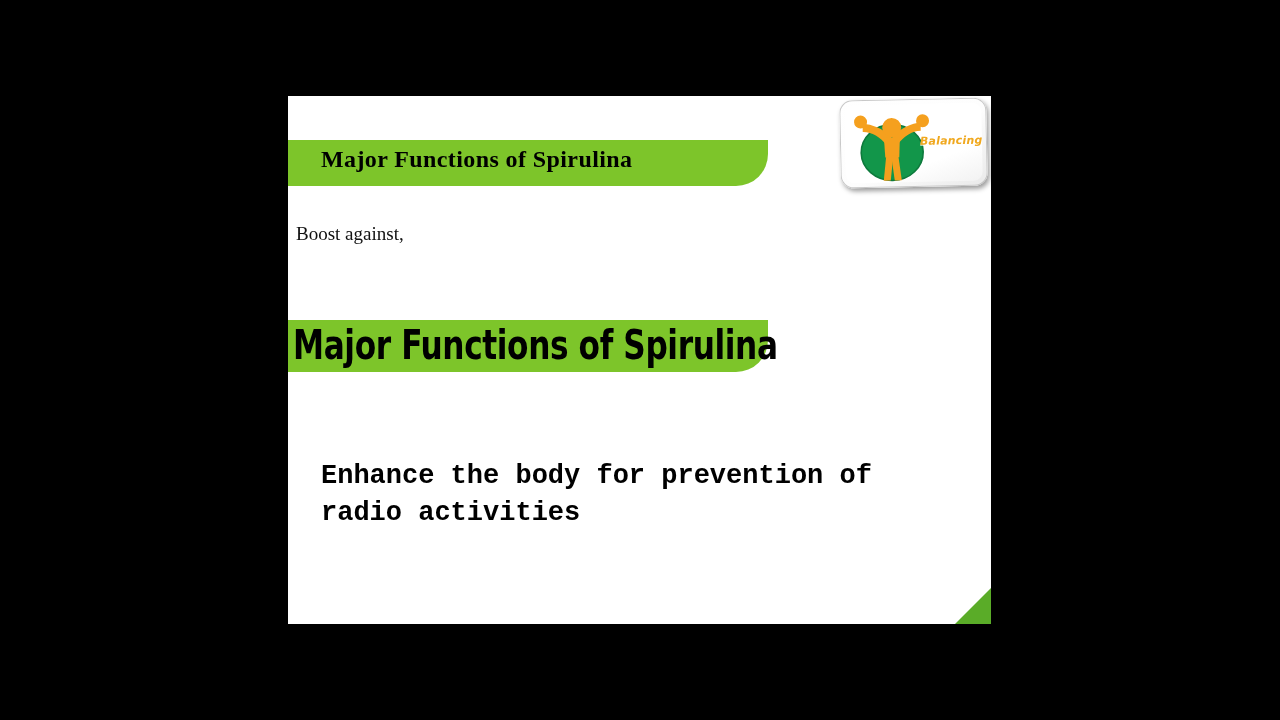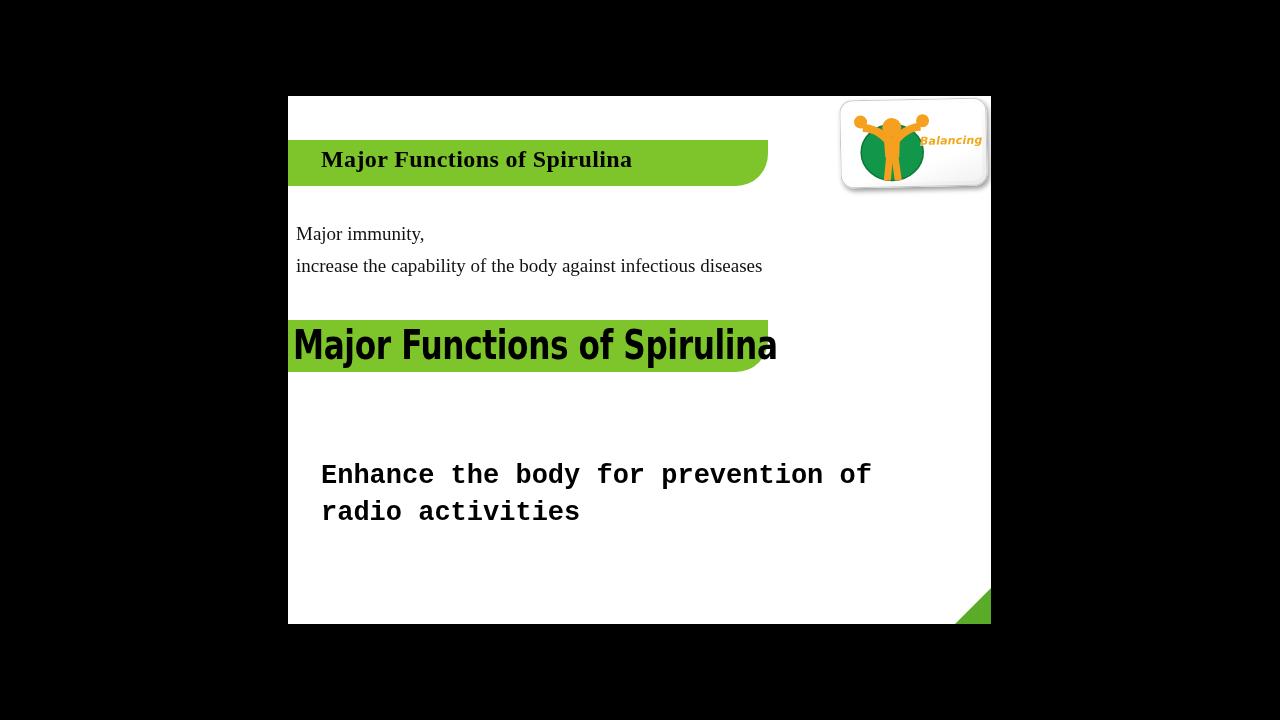--- a/index.html
+++ b/index.html
@@ -145,22 +145,21 @@
 <div id="stage">
 
   <div id="slide">
 
     <div class="banner" id="banner-1">
       <div class="tail"></div>
     </div>
     <div id="heading-1-text">Major Functions  of Spirulina</div>
 
     <div id="body-block">
-      <div class="line">Major immunity,</div>
-      <div class="line">increase the capability of the body against infectious diseases</div>
+      <div class="line">Boost against,</div>
     </div>
 
     <div class="banner" id="banner-2">
       <div class="tail"></div>
     </div>
     <div id="heading-2-text">Major Functions of Spirulina</div>
 
     <div id="statement-block">Enhance the body for prevention of radio activities</div>
 
     <div id="corner-triangle"></div>

